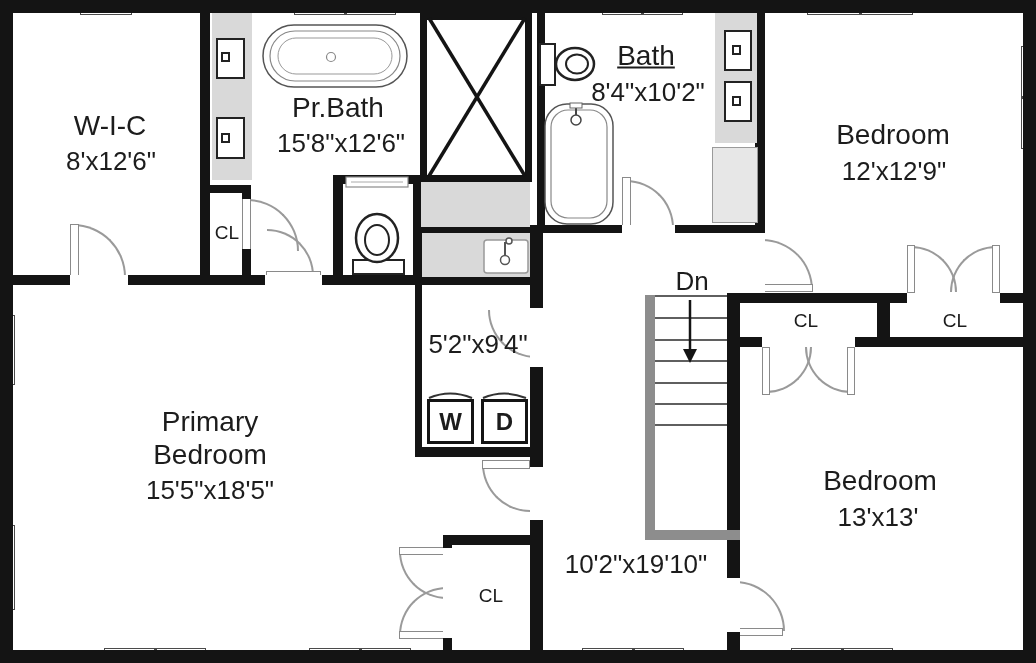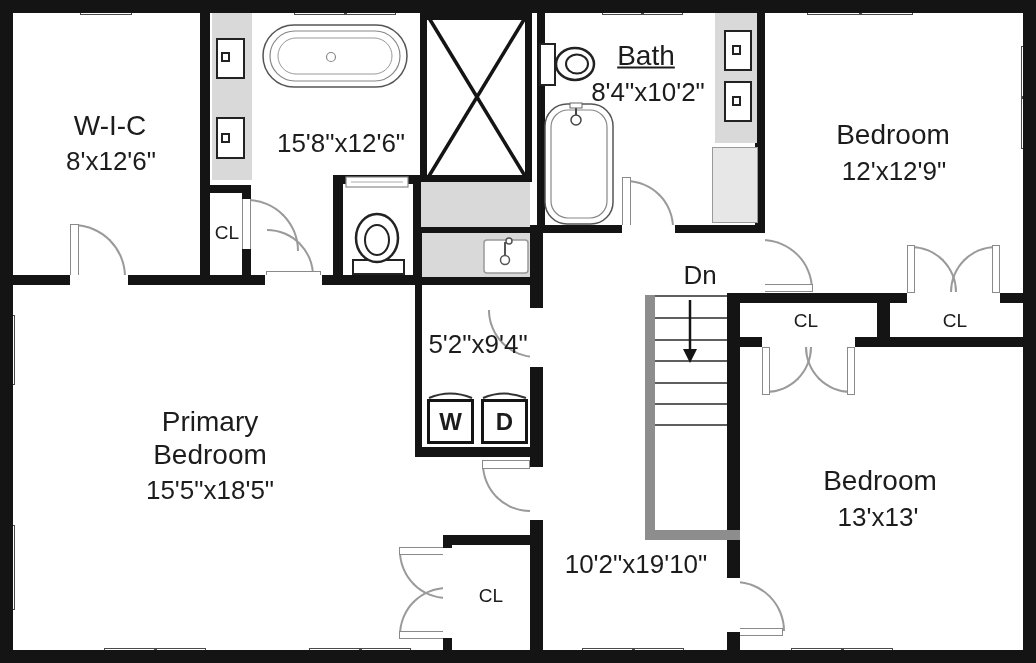--- a/index.html
+++ b/index.html
@@ -231,20 +231,21 @@
   <div class="appliance" style="left:427px;top:399px;width:47px;height:45px;">
     <span>W</span>
   </div>
   <div class="appliance" style="left:481px;top:399px;width:47px;height:45px;">
     <span>D</span>
   </div>
 
   <div class="label room-name" style="left:110px;top:125px;">W-I-C</div>
   <div class="label room-dims" style="left:111px;top:161px;">8'x12'6"</div>
 
+  <div class="label room-name" style="left:338px;top:107px;">Pr.Bath</div>
   <div class="label room-dims" style="left:341px;top:143px;">15'8"x12'6"</div>
 
   <div class="label room-name" style="left:646px;top:55px;text-decoration:underline;">Bath</div>
   <div class="label room-dims" style="left:648px;top:92px;">8'4"x10'2"</div>
 
   <div class="label room-name" style="left:893px;top:134px;">Bedroom</div>
   <div class="label room-dims" style="left:894px;top:171px;">12'x12'9"</div>
 
   <div class="label room-name" style="left:210px;top:438px;">Primary
 Bedroom</div>
@@ -255,14 +256,14 @@
 
   <div class="label room-dims" style="left:478px;top:344px;">5'2"x9'4"</div>
 
   <div class="label room-dims" style="left:636px;top:564px;">10'2"x19'10"</div>
 
   <div class="label cl-label" style="left:227px;top:232px;">CL</div>
   <div class="label cl-label" style="left:806px;top:320px;">CL</div>
   <div class="label cl-label" style="left:955px;top:320px;">CL</div>
   <div class="label cl-label" style="left:491px;top:595px;">CL</div>
 
-  <div class="label dn-label" style="left:692px;top:275px;margin-left:8px;">Dn</div>
+  <div class="label dn-label" style="left:692px;top:281px;">Dn</div>
 </div>
 
 </body></html>

